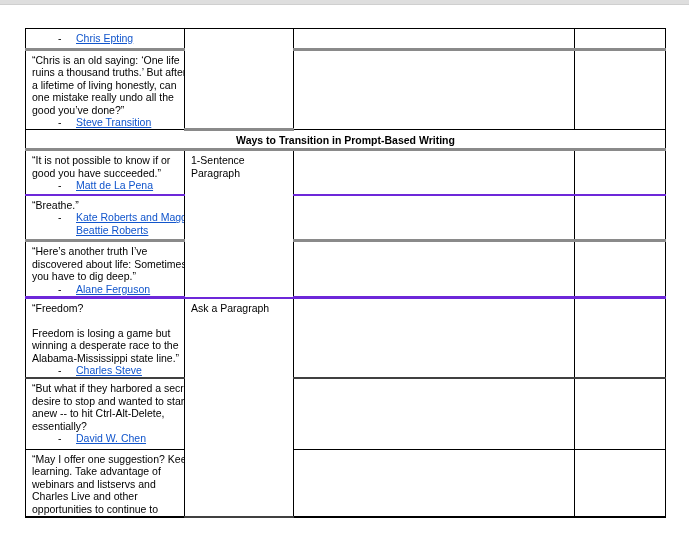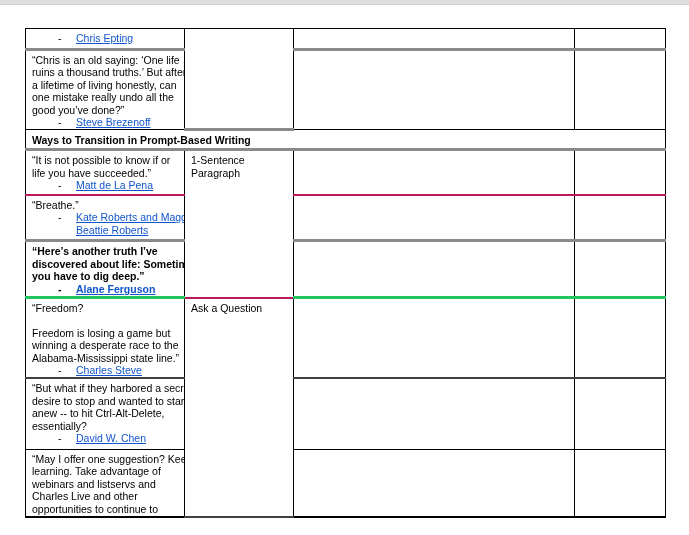--- a/index.html
+++ b/index.html
@@ -34,30 +34,30 @@
     vertical-align: top;
     padding: 3px 6px 1px 6px;
     font-size: 10.5px;
     line-height: 12.4px;
     overflow: hidden;
   }
   
   tr.ra td { border-bottom: 3px solid #8a8a8a; }
   tr.rb td { border-bottom: 1px solid #000000; }
   tr.rc td { border-bottom: 3px solid #8a8a8a; }
-  tr.rd td { border-bottom: 2px solid #be185d; }
+  tr.rd td { border-bottom: 2px solid #6d28d9; }
   tr.re td { border-bottom: 3px solid #8a8a8a; }
-  tr.rf td { border-bottom: 3px solid #22c55e; font-weight: bold; }
+  tr.rf td { border-bottom: 3px solid #6d28d9; }
   tr.rg td { border-bottom: 2px solid #404040; }
   tr.rh td { border-bottom: 1px solid #000000; }
   tr.ri td { border-bottom: 2px solid #000000; }
 
   tr.ra { height: 21px; }
   tr.rb { height: 79px; }
-  tr.rc { height: 20px; }
+  tr.rc { height: 20px; text-align: center; }
   tr.rd { height: 45px; }
   tr.re { height: 46px; margin-top: 6px; }
   tr.rf { height: 52px; }
   tr.rg { height: 78px; }
   tr.rh { height: 71px; }
   tr.ri { height: 62px; }
 
   .q-line { min-height: 12.4px; white-space: nowrap; }
   .section-header { font-weight: bold; }
   .attr {
@@ -107,38 +107,38 @@
     <tr class="rb">
       <td>
         <div class="q-line">“Chris is an old saying: ‘One life</div>
         <div class="q-line">ruins a thousand truths.’ But after</div>
         <div class="q-line">a lifetime of living honestly, can</div>
         <div class="q-line">one mistake really undo all the</div>
         <div class="q-line">good you’ve done?”</div>
         <div class="attr">
           <span class="dash">-</span>
           <span class="link-block">
-            <a class="doc-link">Steve Brezenoff</a>
+            <a class="doc-link">Steve Transition</a>
           </span>
         </div>
       </td>
       <td></td>
       <td></td>
     </tr>
 
     <tr class="rc">
       <td colspan="4" class="section-header">
         <span>Ways to Transition in Prompt-Based Writing</span>
       </td>
     </tr>
 
     <tr class="rd">
       <td>
         <div class="q-line">“It is not possible to know if or</div>
-        <div class="q-line">life you have succeeded.”</div>
+        <div class="q-line">good you have succeeded.”</div>
         <div class="attr">
           <span class="dash">-</span>
           <span class="link-block">
             <a class="doc-link">Matt de La Pena</a>
           </span>
         </div>
       </td>
       <td rowspan="3">
         <div>1-Sentence Paragraph</div>
       </td>
@@ -185,21 +185,21 @@
         <div class="q-line">winning a desperate race to the</div>
         <div class="q-line">Alabama-Mississippi state line.”</div>
         <div class="attr">
           <span class="dash">-</span>
           <span class="link-block">
             <a class="doc-link">Charles Steve</a>
           </span>
         </div>
       </td>
       <td rowspan="3">
-        <div>Ask a Question</div>
+        <div>Ask a Paragraph</div>
       </td>
       <td></td>
       <td></td>
     </tr>
 
     <tr class="rh">
       <td>
         <div class="q-line">“But what if they harbored a secret</div>
         <div class="q-line">desire to stop and wanted to start</div>
         <div class="q-line">anew -- to hit Ctrl-Alt-Delete,</div>

